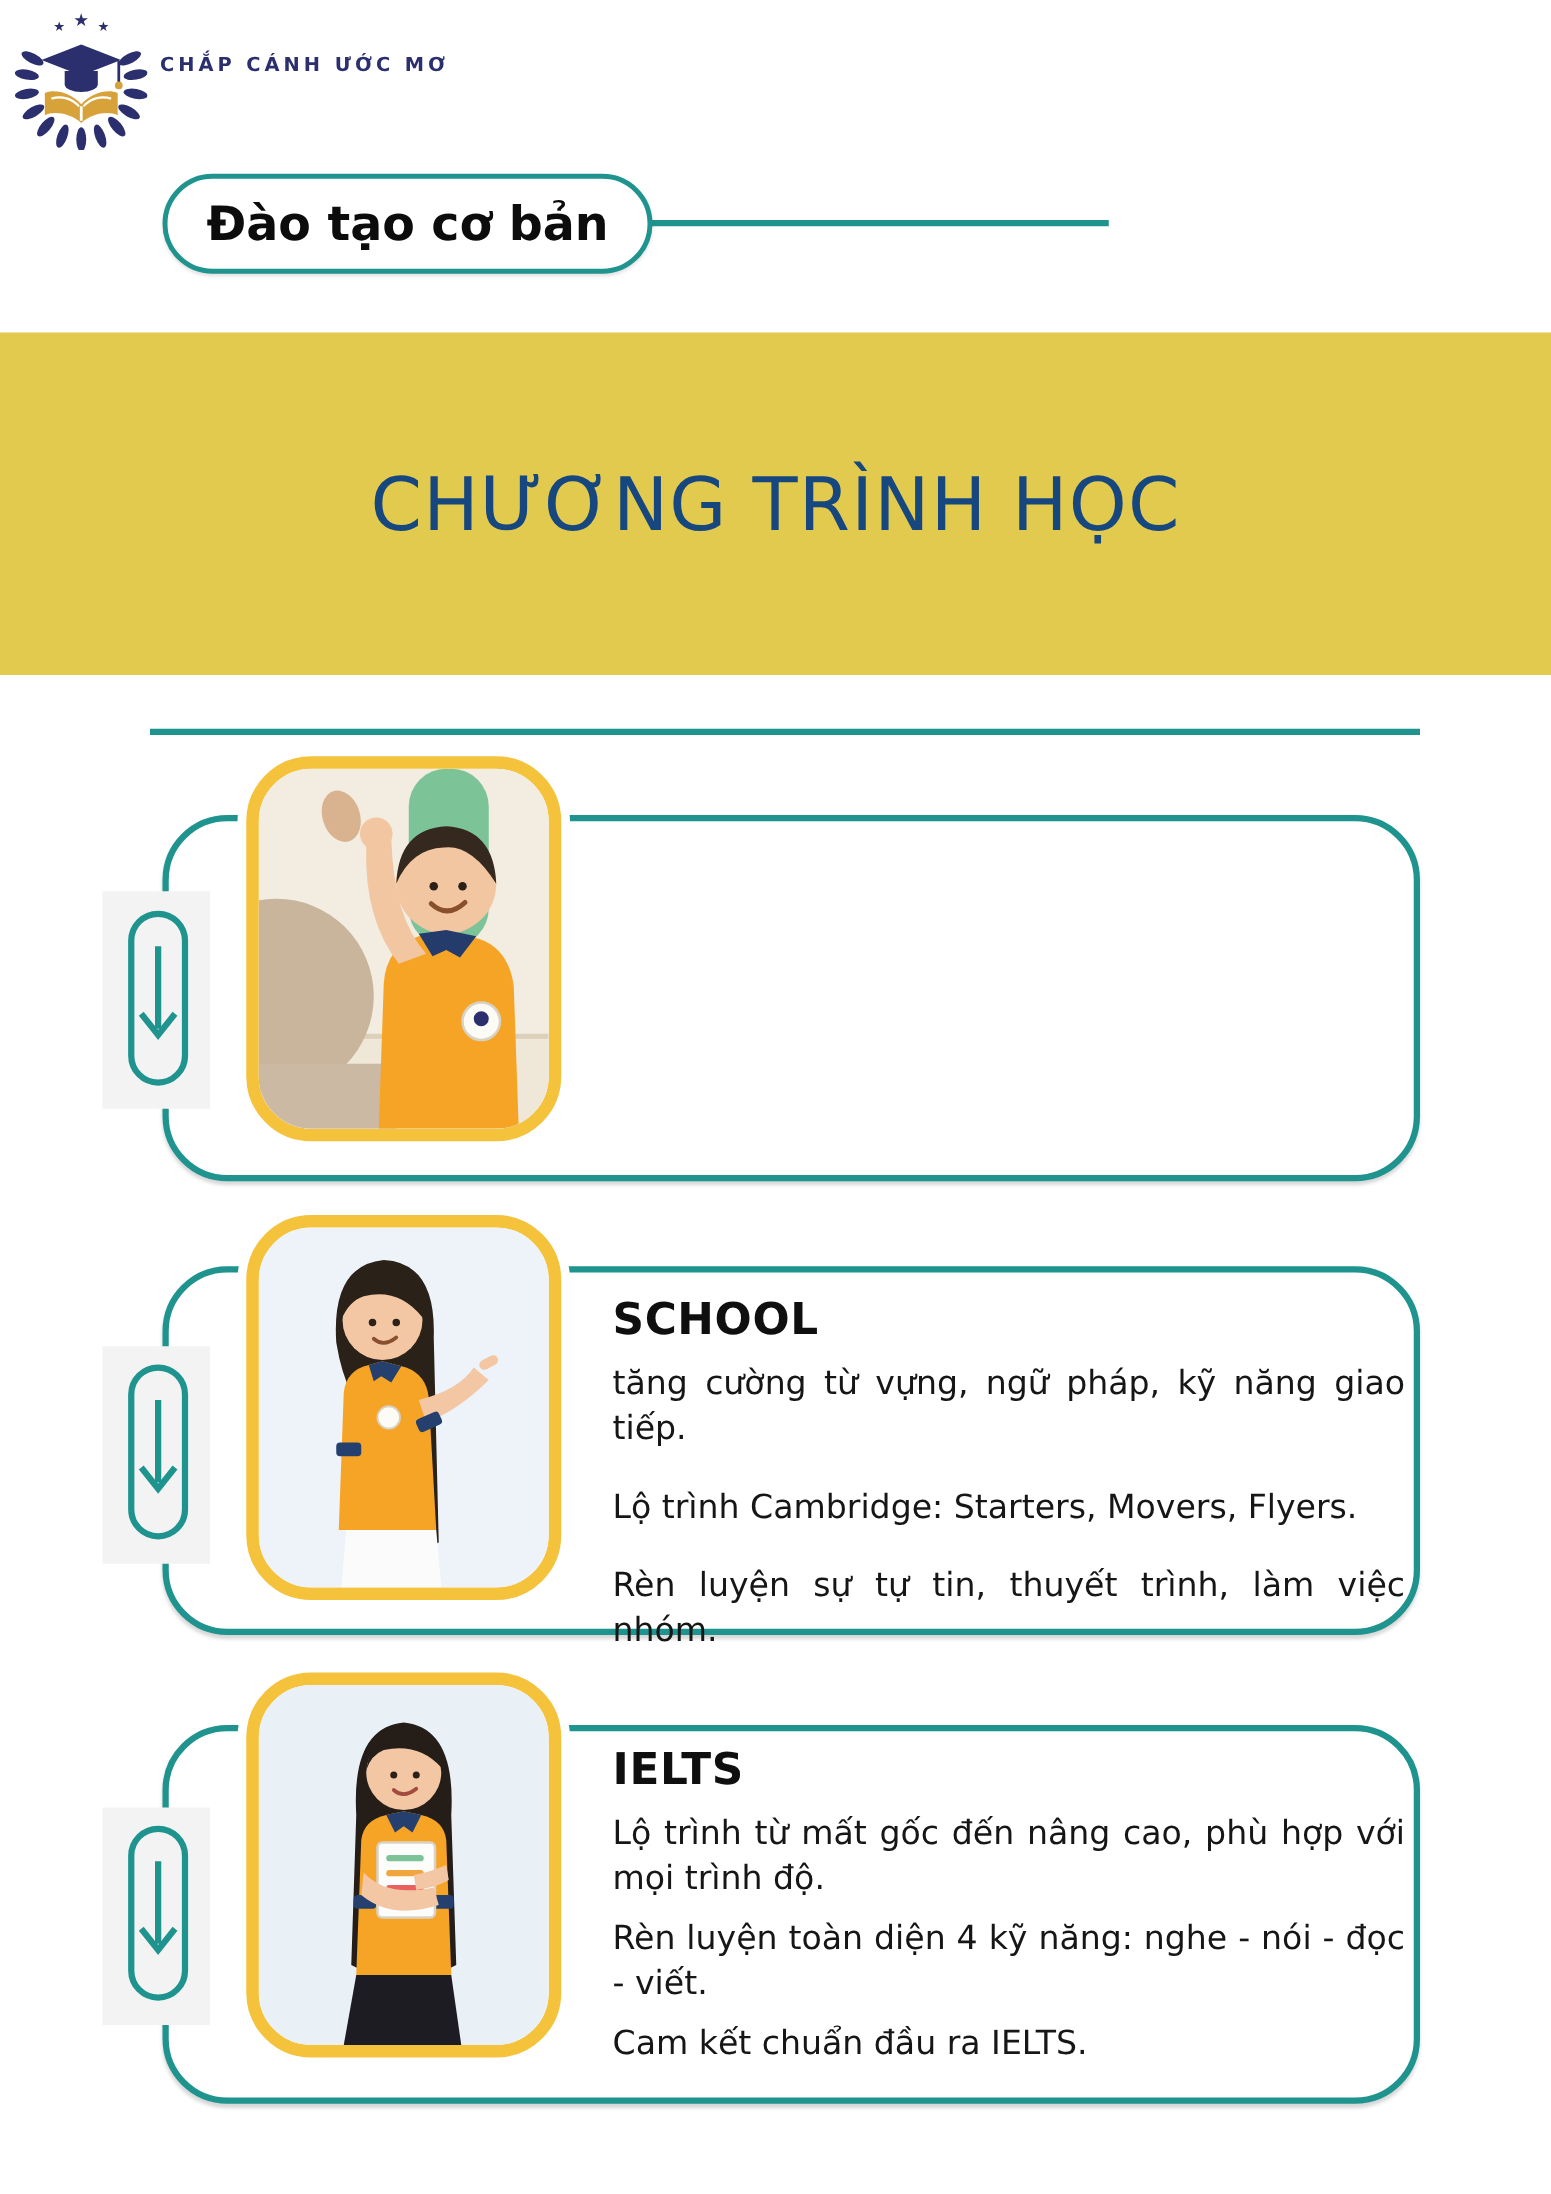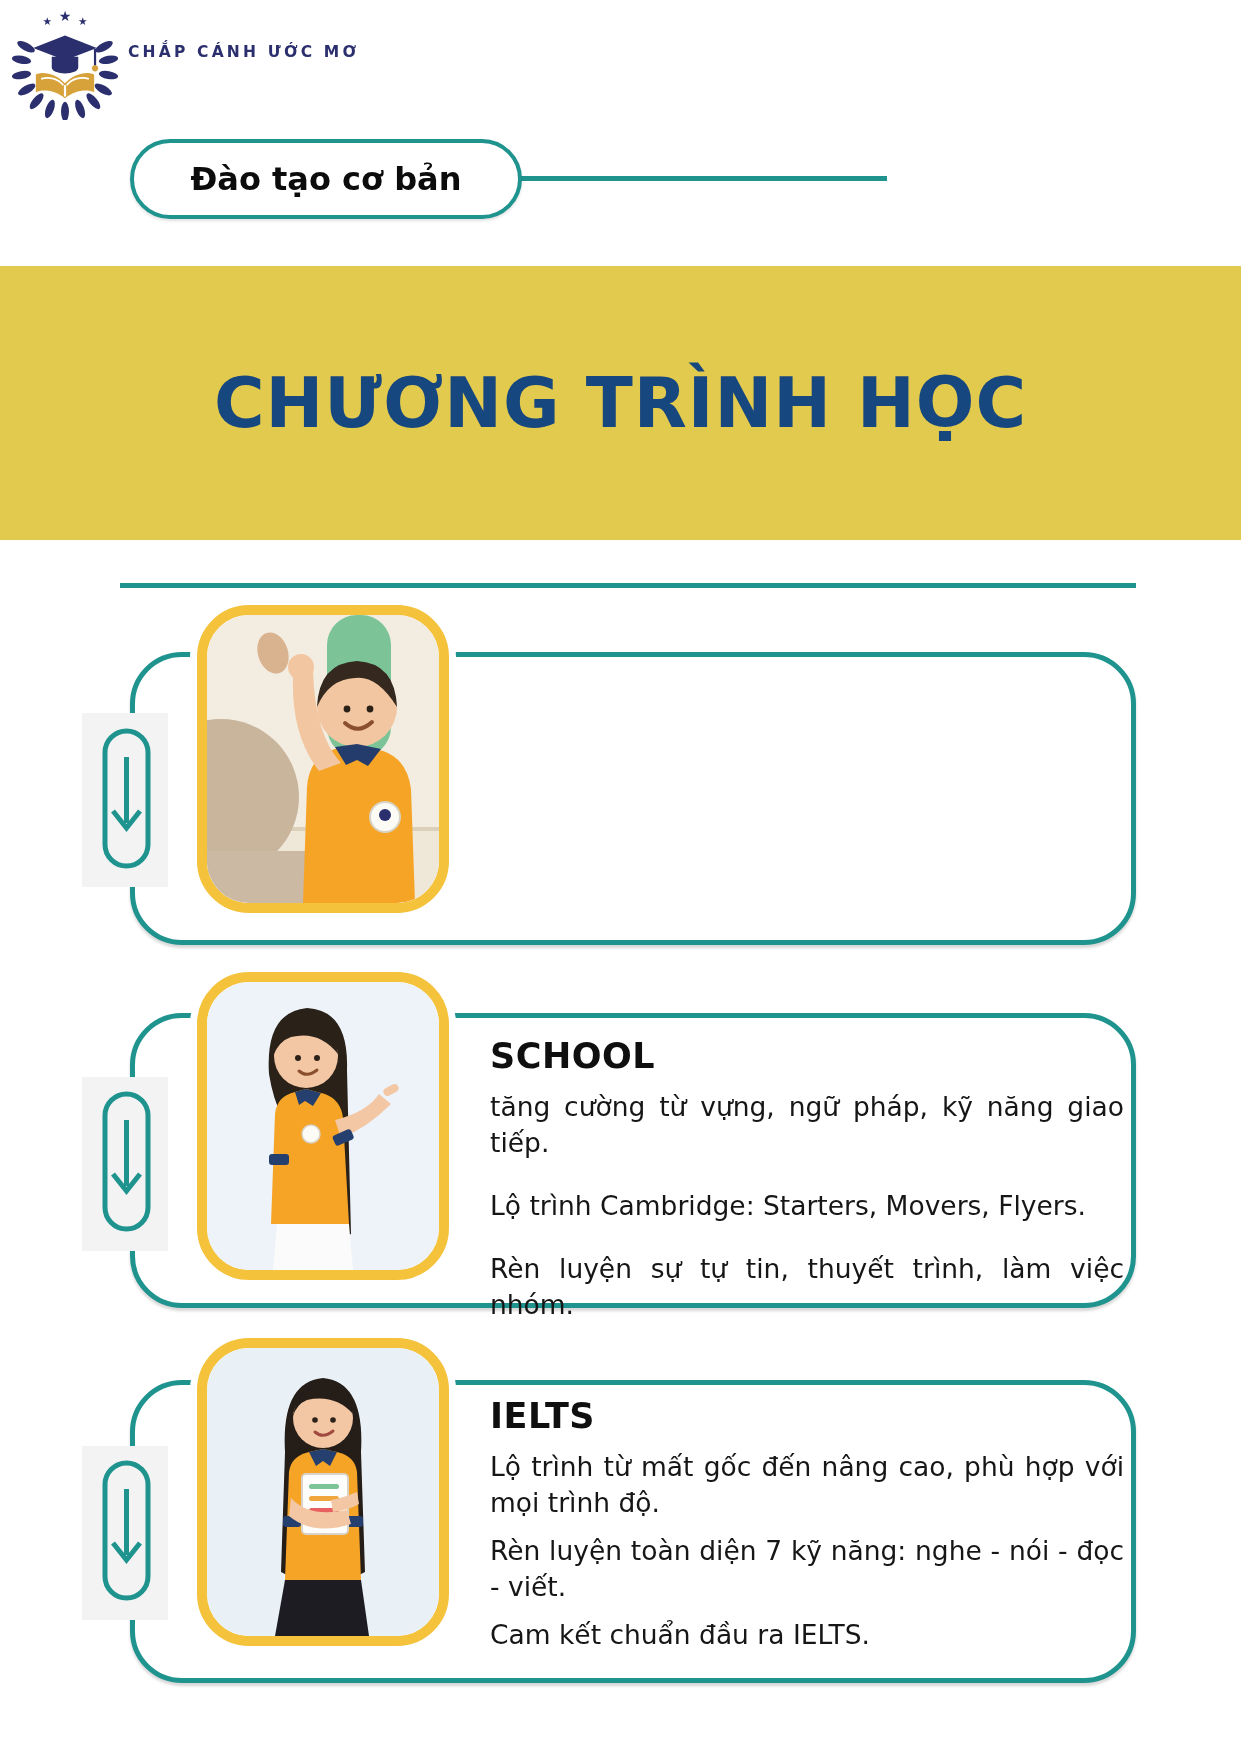--- a/index.html
+++ b/index.html
@@ -21,28 +21,28 @@
   .emblem{position:absolute;left:12px;top:6px;width:106px;height:114px;z-index:2;}
   .logo-text{position:absolute;left:128px;top:36px;z-index:2;}
   .brand{font-size:45px;font-weight:800;letter-spacing:1.5px;line-height:1;color:var(--brand-navy,#2B2F6E);white-space:nowrap;}
   .brand .gold{color:var(--brand-gold,#D8A23B);}
   .tagline{margin-top:7px;font-size:15.5px;font-weight:700;letter-spacing:3.2px;color:var(--brand-navy,#2B2F6E);white-space:nowrap;}
 
   
   .connector{position:absolute;left:515px;top:176px;width:372px;height:5px;background:var(--teal,#1F938E);z-index:2;}
   .pill{position:absolute;top:139px;height:80px;background:#fff;border:4.5px solid var(--teal,#1F938E);
         border-radius:40px;display:flex;align-items:center;justify-content:center;
-        font-size:32px;font-weight:800;color:#0c0c0c;z-index:3;box-shadow:0 2px 3px rgba(0,0,0,.12);text-align:center;}
+        font-size:38px;font-weight:800;color:#0c0c0c;z-index:3;box-shadow:0 2px 3px rgba(0,0,0,.12);text-align:center;}
   .pill-left{left:130px;width:392px;}
   .pill-right{left:882px;width:240px;}
 
   
   .banner{position:absolute;left:0;top:266px;width:1241px;height:274px;background:var(--banner-yellow,#E2CA4E);
           display:flex;align-items:center;justify-content:center;z-index:1;}
-  .banner h1{margin:0;font-size:69px;font-weight:700;letter-spacing:1px;color:var(--title-navy,#17477F);white-space:nowrap;}
+  .banner h1{margin:0;font-size:59px;font-weight:400;letter-spacing:1px;color:var(--title-navy,#17477F);white-space:nowrap;}
 
   .divider{position:absolute;left:120px;top:583px;width:1016px;height:5px;background:var(--teal,#1F938E);z-index:1;}
 
   
   .card{position:absolute;left:130px;width:1006px;background:#fff;border:5px solid var(--teal,#1F938E);
         border-radius:52px;z-index:2;box-shadow:0 3px 3px rgba(0,0,0,.16);}
   .card.c1{top:652px;height:293px;}
   .card.c2{top:1013px;height:295px;}
   .card.c3{top:1380px;height:303px;}
 
@@ -209,17 +209,17 @@
       <rect x="102" y="148" width="30" height="5" rx="2.5" fill="#f0a63d"></rect>
       <rect x="102" y="160" width="30" height="5" rx="2.5" fill="#e86060"></rect>
       <path d="M84,150 Q102,170 140,162 L144,176 Q106,188 82,168 Z" fill="#f3c7a4"></path>
       <path d="M150,144 Q136,150 124,152 L126,164 Q142,162 152,156 Z" fill="#f3c7a4"></path>
       <path d="M78,232 L154,232 L162,288 L68,288 Z" fill="#1c1c22"></path>
     </svg>
   </div>
   <div class="cardtext t3">
     <h2>IELTS</h2>
     <p>Lộ trình từ mất gốc đến nâng cao, phù hợp với mọi trình độ.</p>
-    <p>Rèn luyện toàn diện 7 kỹ năng: nghe - nói - đọc - viết.</p>
+    <p>Rèn luyện toàn diện 4 kỹ năng: nghe - nói - đọc - viết.</p>
     <p>Cam kết chuẩn đầu ra IELTS.</p>
   </div>
 
 </div>
 
 </body></html>

